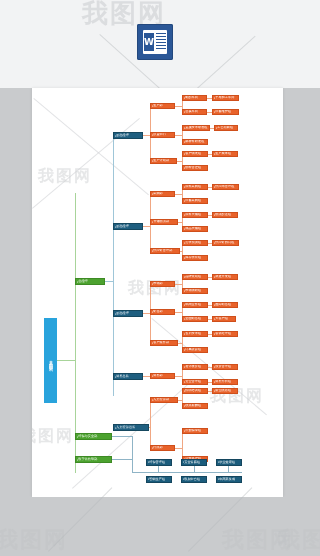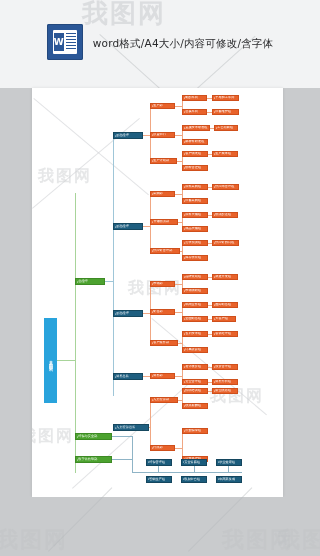--- a/index.html
+++ b/index.html
@@ -75,21 +75,20 @@
         <div class="lines">
           <i></i>
             <i></i>
             <i></i>
             <i></i>
             <i></i>
             <i></i>
         </div>
       </div>
       <div class="htxt">
-        <div class="hsub">word格式/A4大小/内容可修改/含字体</div>
       </div>
     </div>
   </div>
 
   <div class="page">
     <div class="pgwm" style="left:6px;top:78px;">我图网</div>
     <div class="pgwm" style="left:96px;top:190px;">我图网</div>
     <div class="pgwm" style="left:178px;top:298px;">我图网</div>
     <div class="pgwm" style="left:-12px;top:338px;">我图网</div>
     <div class="pgdiag" style="left:2px;top:10px;width:150px;transform:rotate(40deg);"></div>

